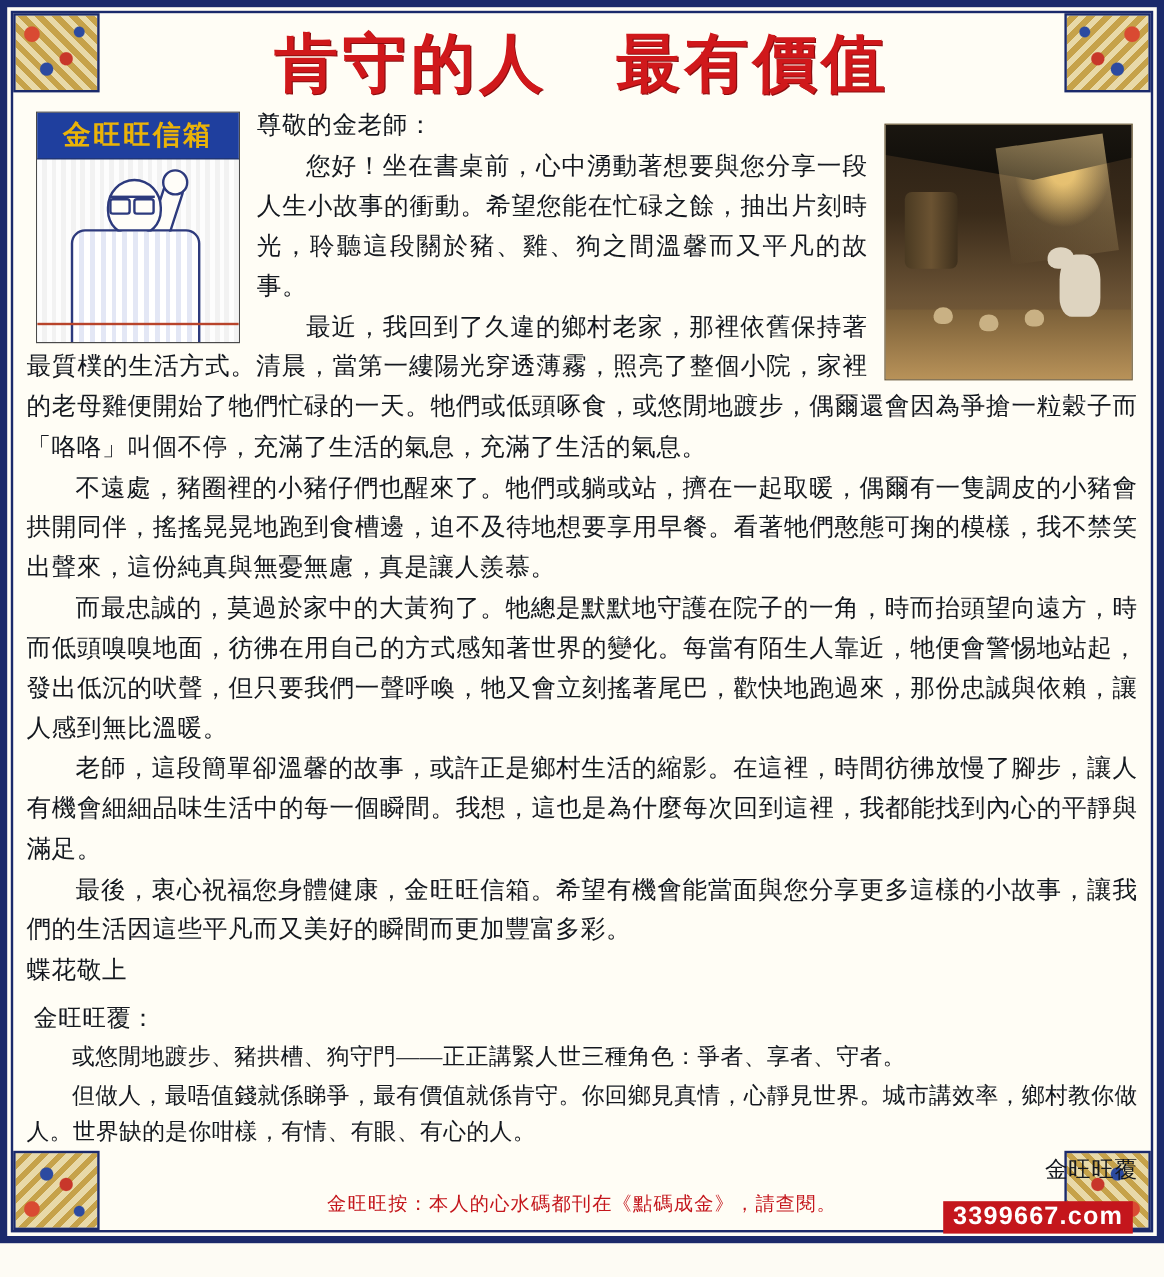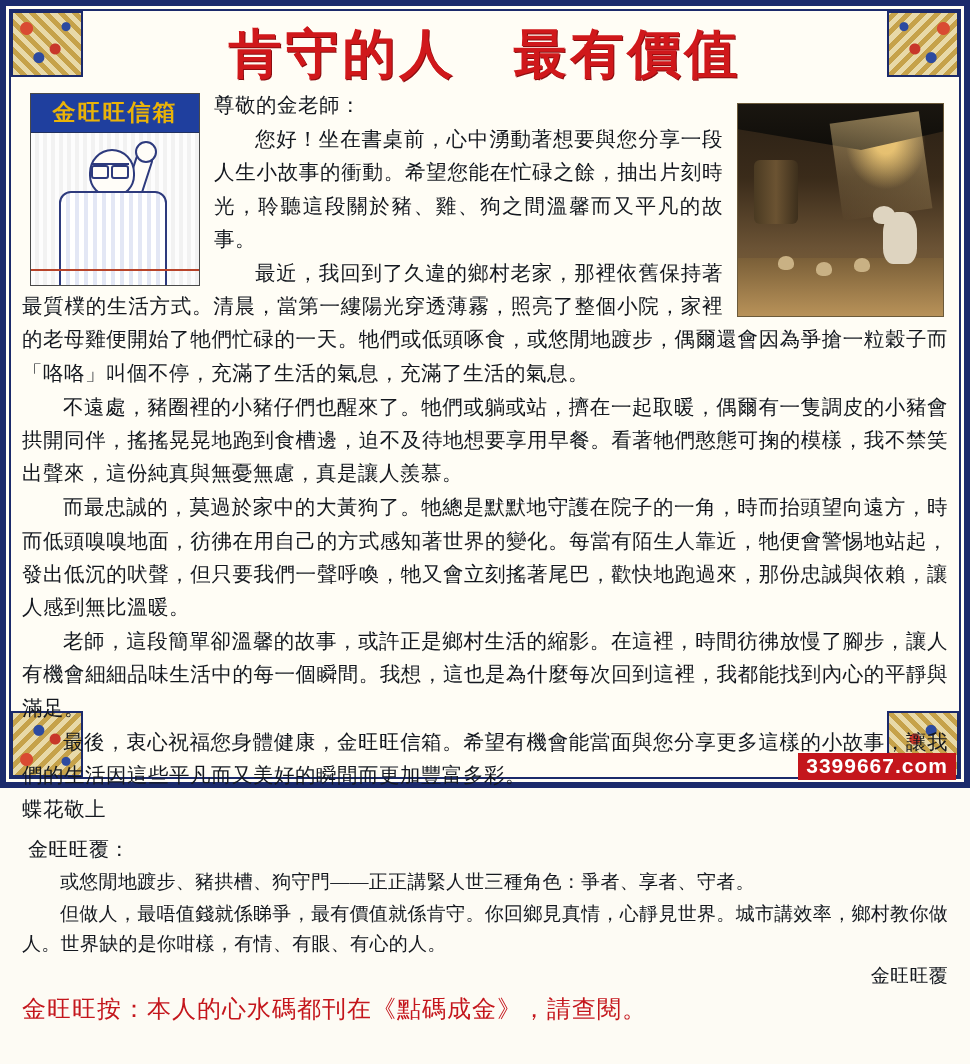--- a/index.html
+++ b/index.html
@@ -4,21 +4,21 @@
 <style>
   html,body{margin:0;padding:0;}
   body{
     width:970px;height:1064px;
     background:#fdfbf4;
     font-family:"Liberation Serif","DejaVu Serif",serif;
     overflow:hidden;
   }
   .page{
     position:relative;
-    width:970px;height:788px;
+    width:970px;height:1036px;
     background:#fffdf5;
     box-sizing:border-box;
   }
   
   .border-outer{
     position:absolute;inset:0;
     border:6px solid #1b2a6b;
     box-sizing:border-box;
   }
   .border-inner{
@@ -180,29 +180,29 @@
     font-size:19px;
     line-height:1.6;
     color:#14181f;
     text-align:justify;
     letter-spacing:.3px;
   }
   .reply .salute{margin:0 0 2px 6px;font-size:20px;}
   .reply p{margin:0 0 1px 0;}
   .reply-sign{text-align:right;margin:4px 58px 2px 0;}
   .footer-note{
-    text-align:left;
+    text-align:center;
     color:#c4161c;
-    font-size:24px;
+    font-size:16px;
     letter-spacing:1px;
     margin-top:2px;
   }
   
   .watermark{
-    position:absolute;right:14px;bottom:8px;
+    position:absolute;right:26px;bottom:8px;
     background:#c4161c;color:#fff;
     font-family:"Liberation Sans","DejaVu Sans",sans-serif;
     font-weight:bold;font-size:21px;letter-spacing:1px;
     padding:1px 8px 2px 8px;
   }
 </style>
 </head>
 <body>
 
 <div class="page">

